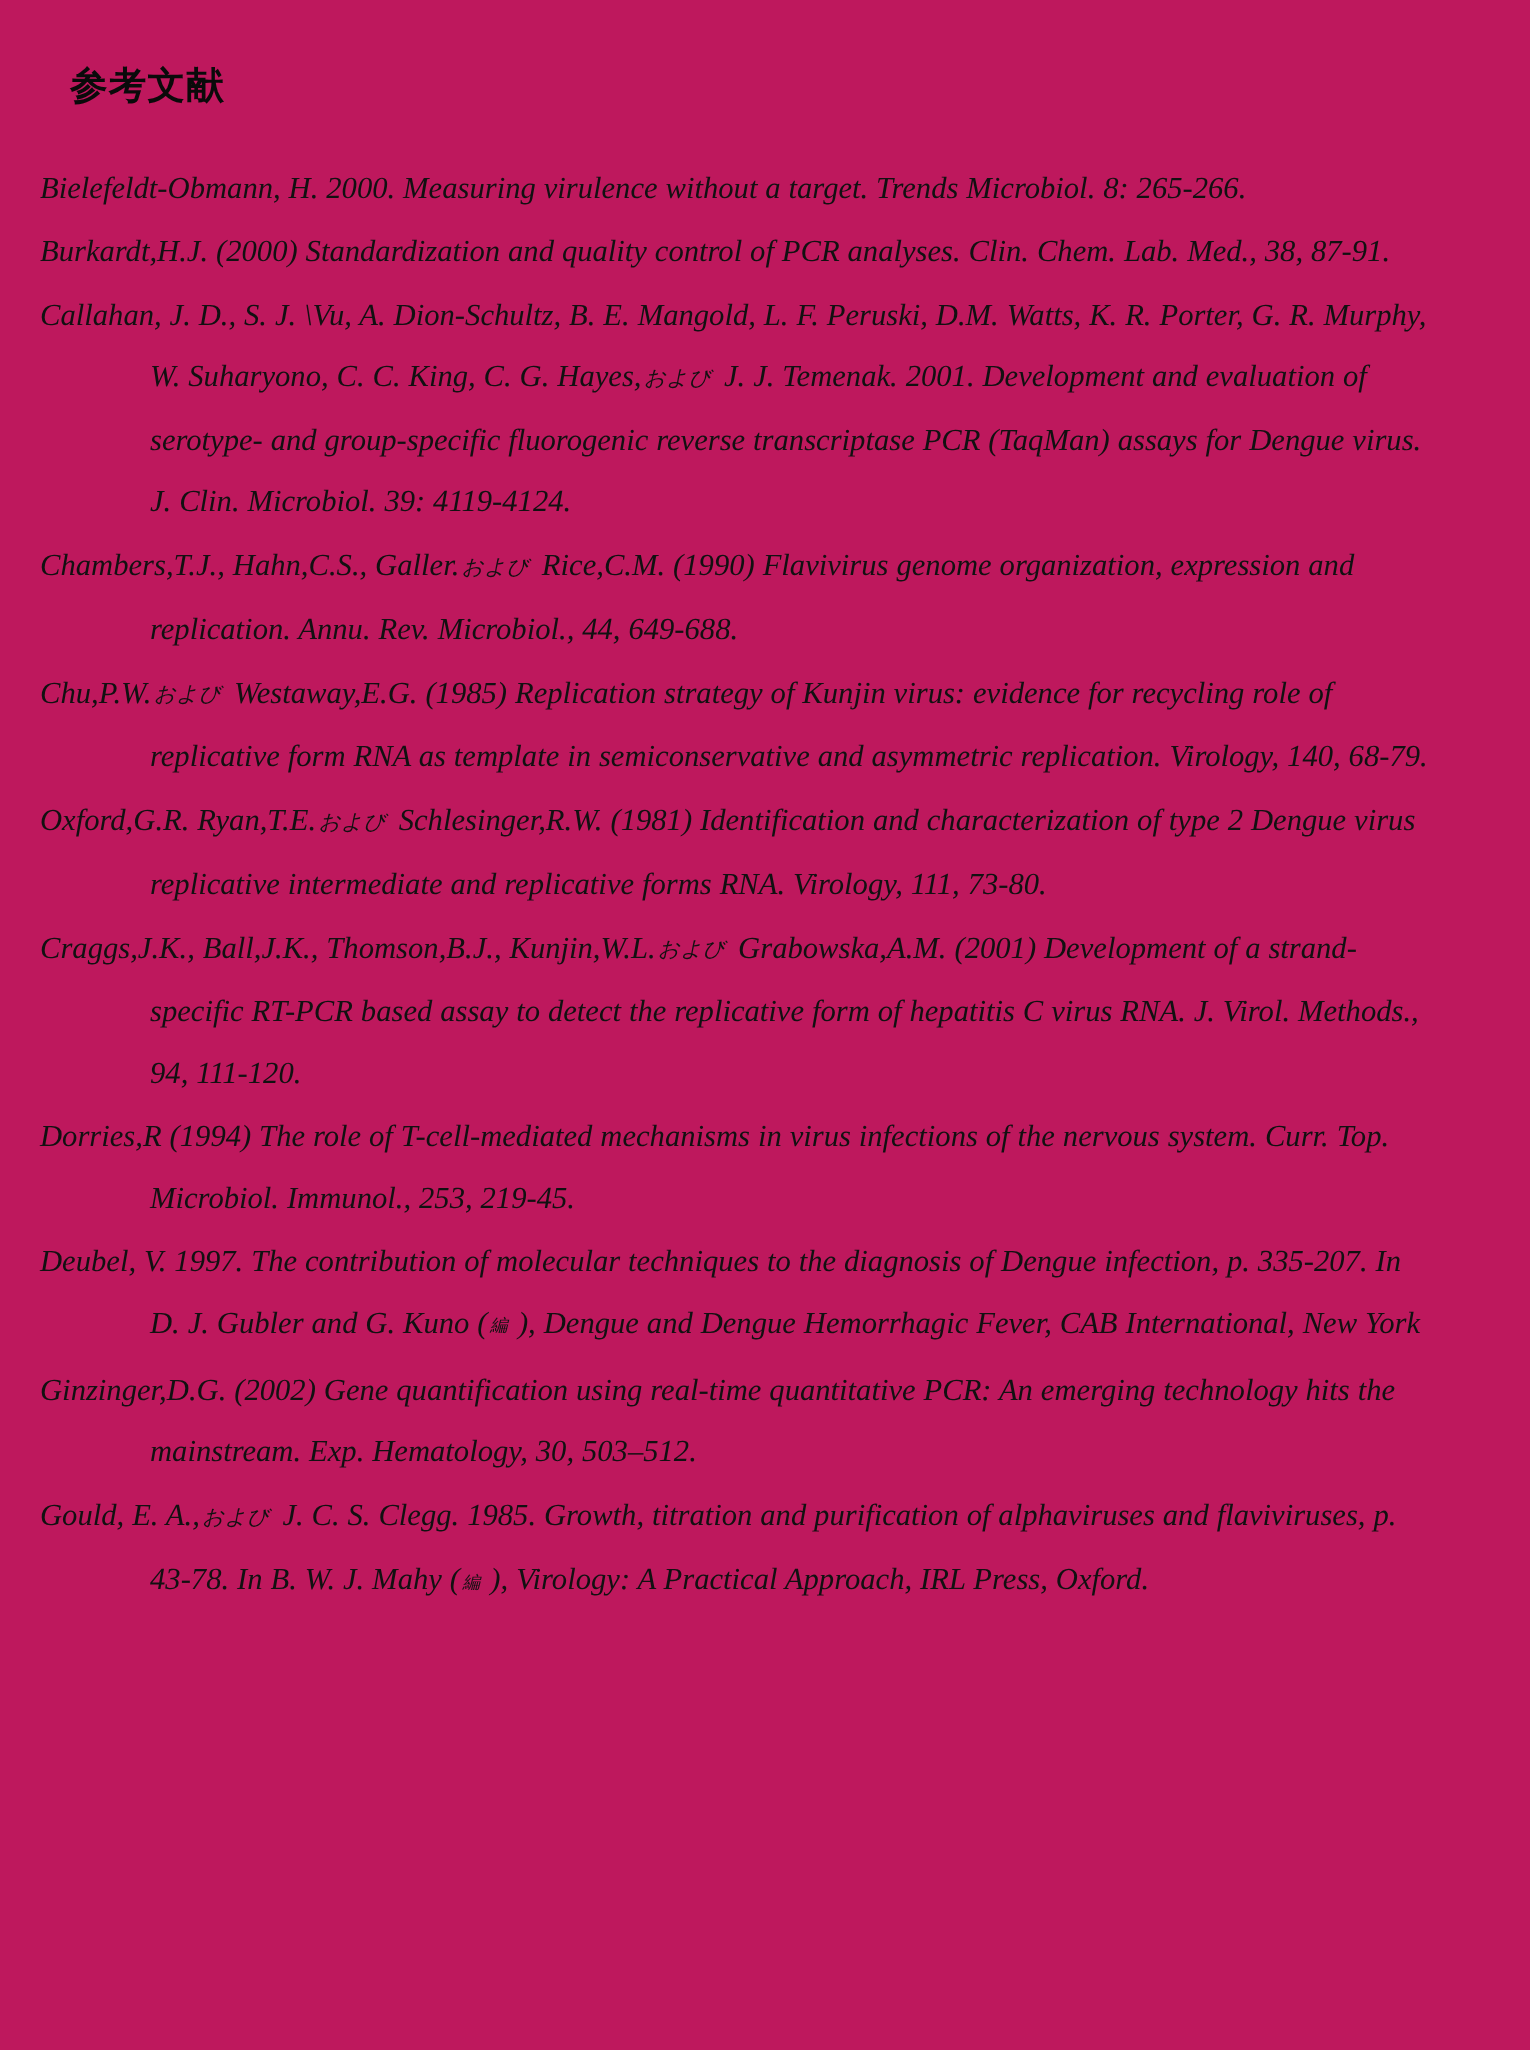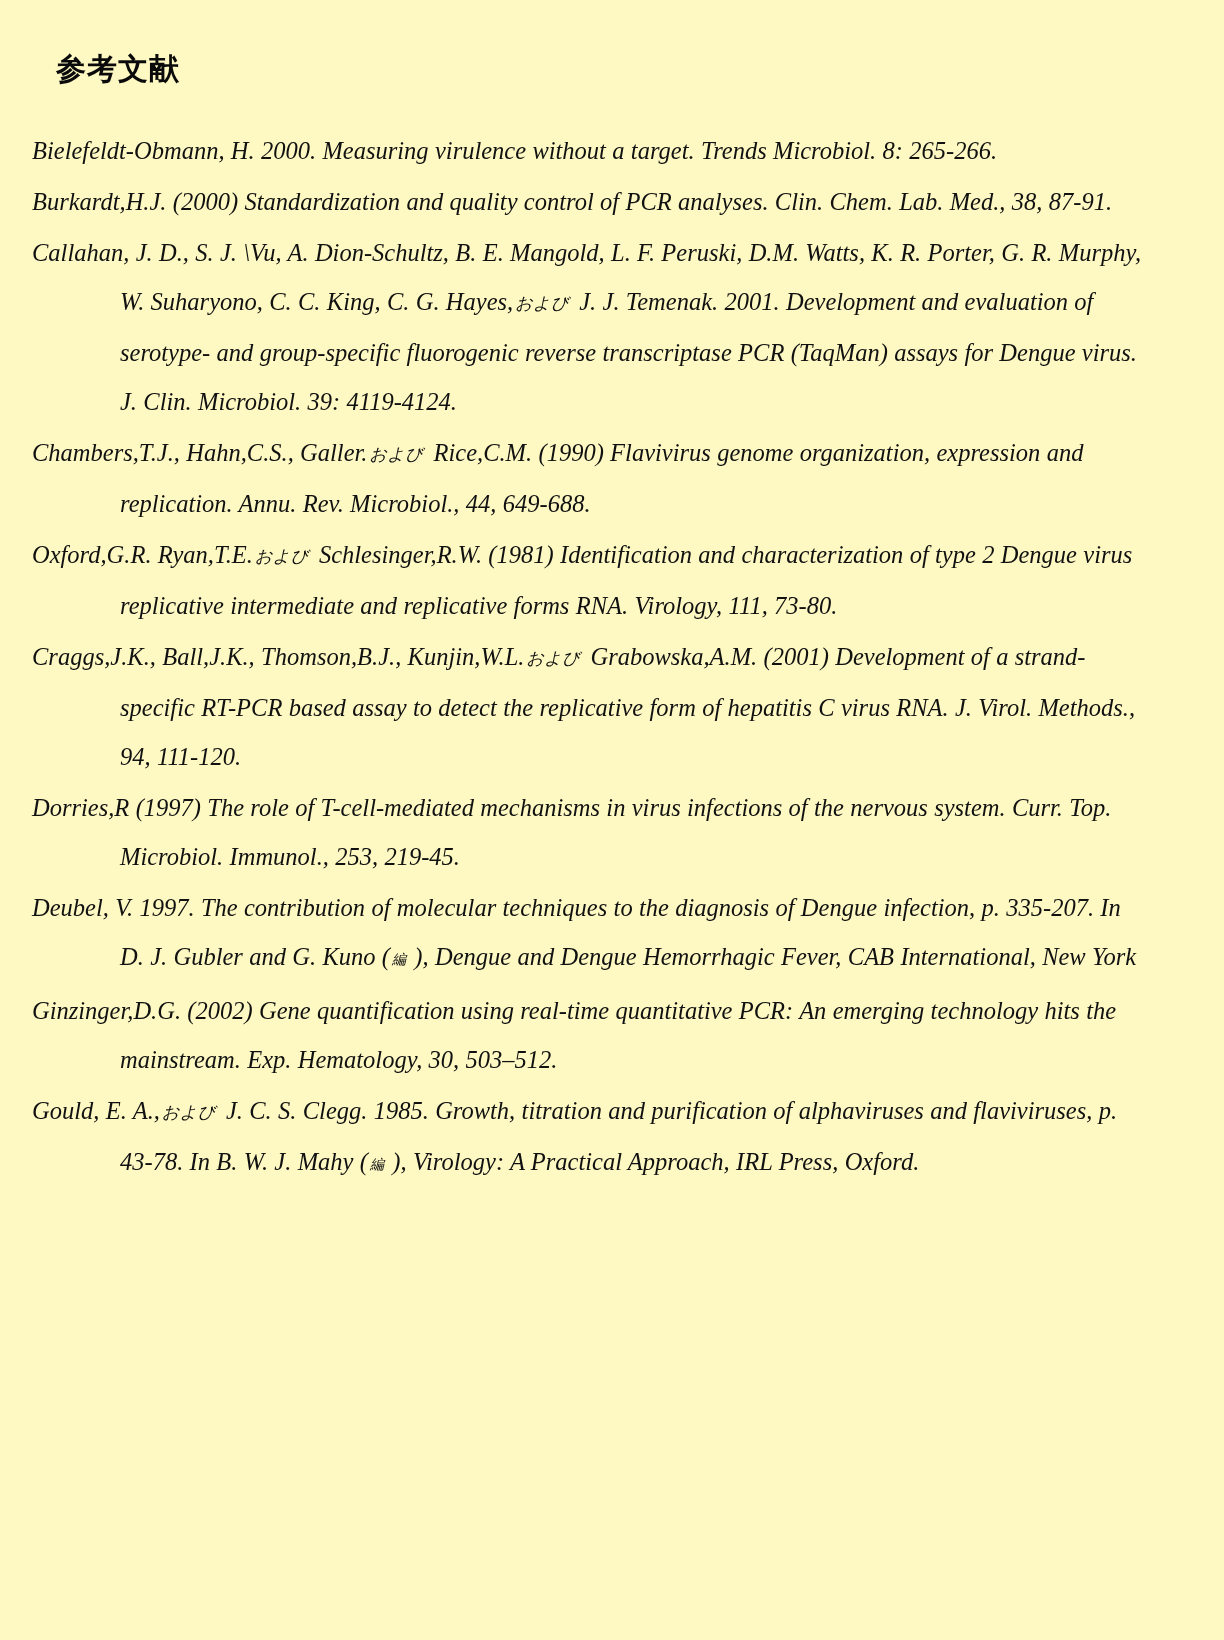--- a/index.html
+++ b/index.html
@@ -16,21 +16,21 @@
     -webkit-font-smoothing: none;
   }
 
   .page {
     position: relative;
     width: 1224px;
     height: 1640px;
     box-sizing: border-box;
     padding: 0;
     overflow: hidden;
-    background: #fef9c3;
+    background: #be185d;
   }
 
   
   .doc-title {
     font-family: "DejaVu Sans", "Liberation Sans", sans-serif;
     font-weight: bold;
     font-size: 30px;
     letter-spacing: 1px;
     margin: 0;
     padding: 52px 0 0 56px;
@@ -83,21 +83,22 @@
 
 <div class="page">
 
   <h1 class="doc-title">参考文献</h1>
 
   <ol class="ref-list" id="ref-list">
       <li class="ref-entry"><span>Bielefeldt-Obmann, H. 2000. Measuring virulence without a target. Trends Microbiol. 8: 265-266.</span></li>
       <li class="ref-entry"><span>Burkardt,H.J. (2000) Standardization and quality control of PCR analyses. Clin. Chem. Lab. Med., 38, 87-91.</span></li>
       <li class="ref-entry"><span>Callahan, J. D., S. J. \Vu, A. Dion-Schultz, B. E. Mangold, L. F. Peruski, D.M. Watts, K. R. Porter, G. R. Murphy, W. Suharyono, C. C. King, C. G. Hayes,</span><span class="cjk-small">および</span><span> J. J. Temenak. 2001. Development and evaluation of serotype- and group-specific fluorogenic reverse transcriptase PCR (TaqMan) assays for Dengue virus. J. Clin. Microbiol. 39: 4119-4124.</span></li>
       <li class="ref-entry"><span>Chambers,T.J., Hahn,C.S., Galler.</span><span class="cjk-small">および</span><span> Rice,C.M. (1990) Flavivirus genome organization, expression and replication. Annu. Rev. Microbiol., 44, 649-688.</span></li>
+      <li class="ref-entry"><span>Chu,P.W.</span><span class="cjk-small">および</span><span> Westaway,E.G. (1985) Replication strategy of Kunjin virus: evidence for recycling role of replicative form RNA as template in semiconservative and asymmetric replication. Virology, 140, 68-79.</span></li>
       <li class="ref-entry"><span>Oxford,G.R. Ryan,T.E.</span><span class="cjk-small">および</span><span> Schlesinger,R.W. (1981) Identification and characterization of type 2 Dengue virus replicative intermediate and replicative forms RNA. Virology, 111, 73-80.</span></li>
       <li class="ref-entry"><span>Craggs,J.K., Ball,J.K., Thomson,B.J., Kunjin,W.L.</span><span class="cjk-small">および</span><span> Grabowska,A.M. (2001) Development of a strand-specific RT-PCR based assay to detect the replicative form of hepatitis C virus RNA. J. Virol. Methods., 94, 111-120.</span></li>
-      <li class="ref-entry"><span>Dorries,R (1997) The role of T-cell-mediated mechanisms in virus infections of the nervous system. Curr. Top. Microbiol. Immunol., 253, 219-45.</span></li>
+      <li class="ref-entry"><span>Dorries,R (1994) The role of T-cell-mediated mechanisms in virus infections of the nervous system. Curr. Top. Microbiol. Immunol., 253, 219-45.</span></li>
       <li class="ref-entry"><span>Deubel, V. 1997. The contribution of molecular techniques to the diagnosis of Dengue infection, p. 335-207. In D. J. Gubler and G. Kuno (</span><span class="cjk-tiny">編</span><span> ), Dengue and Dengue Hemorrhagic Fever, CAB International, New York</span></li>
       <li class="ref-entry"><span>Ginzinger,D.G. (2002) Gene quantification using real-time quantitative PCR: An emerging technology hits the mainstream. Exp. Hematology, 30, 503–512.</span></li>
       <li class="ref-entry"><span>Gould, E. A.,</span><span class="cjk-small">および</span><span> J. C. S. Clegg. 1985. Growth, titration and purification of alphaviruses and flaviviruses, p. 43-78. In B. W. J. Mahy (</span><span class="cjk-tiny">編</span><span> ), Virology: A Practical Approach, IRL Press, Oxford.</span></li>
     </ol>
 
 </div>
 
 </body></html>

